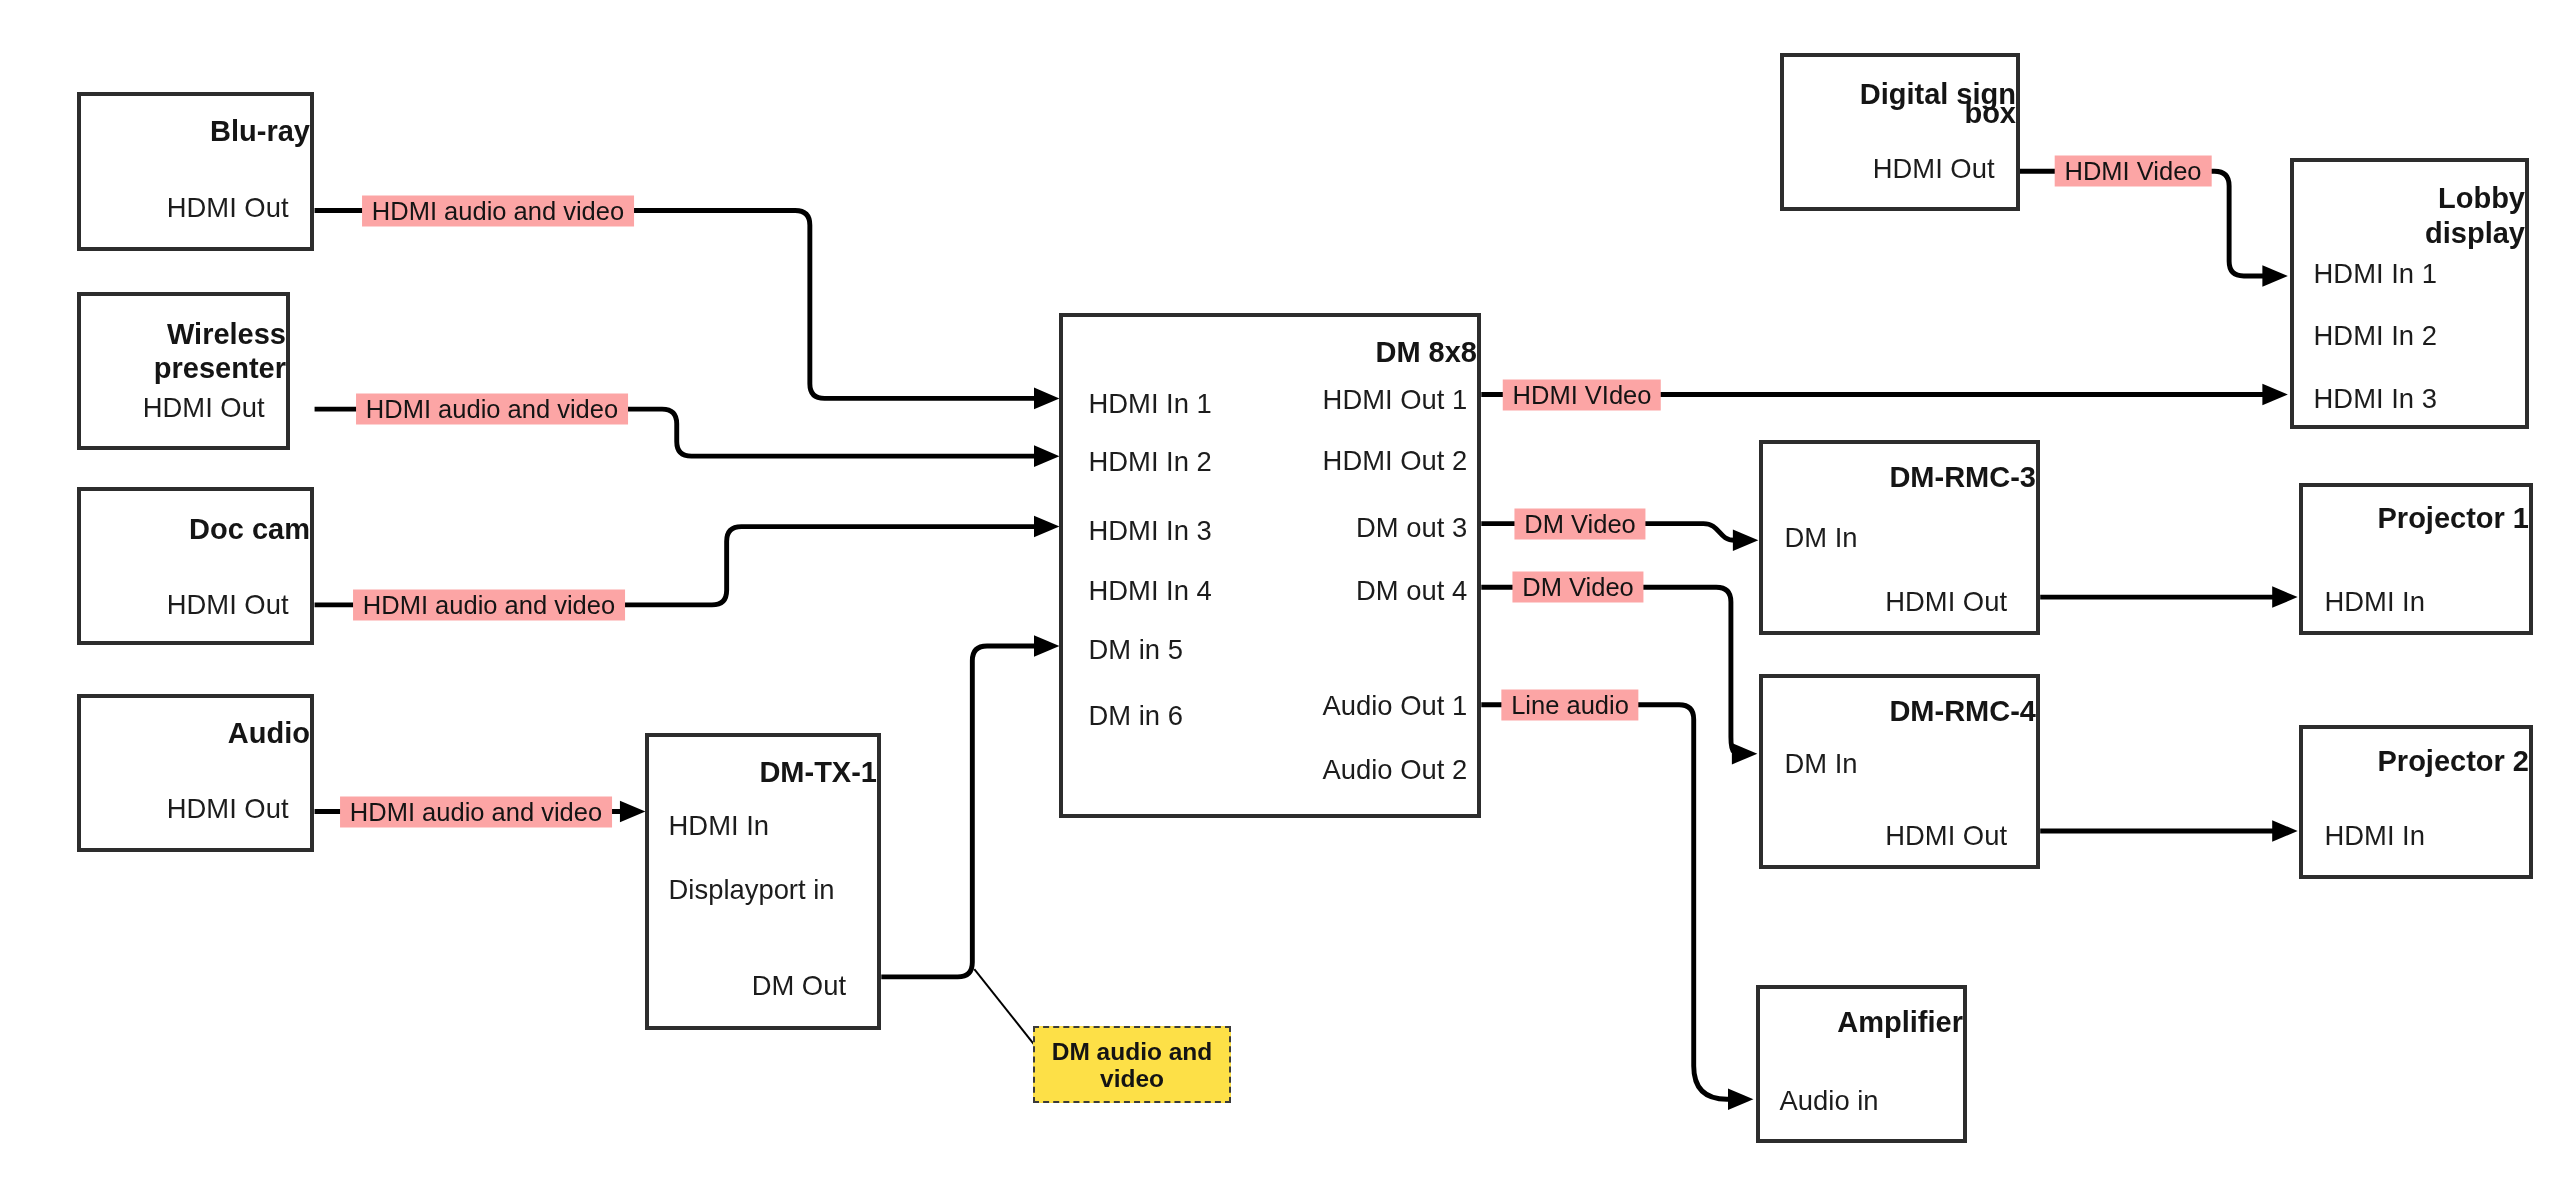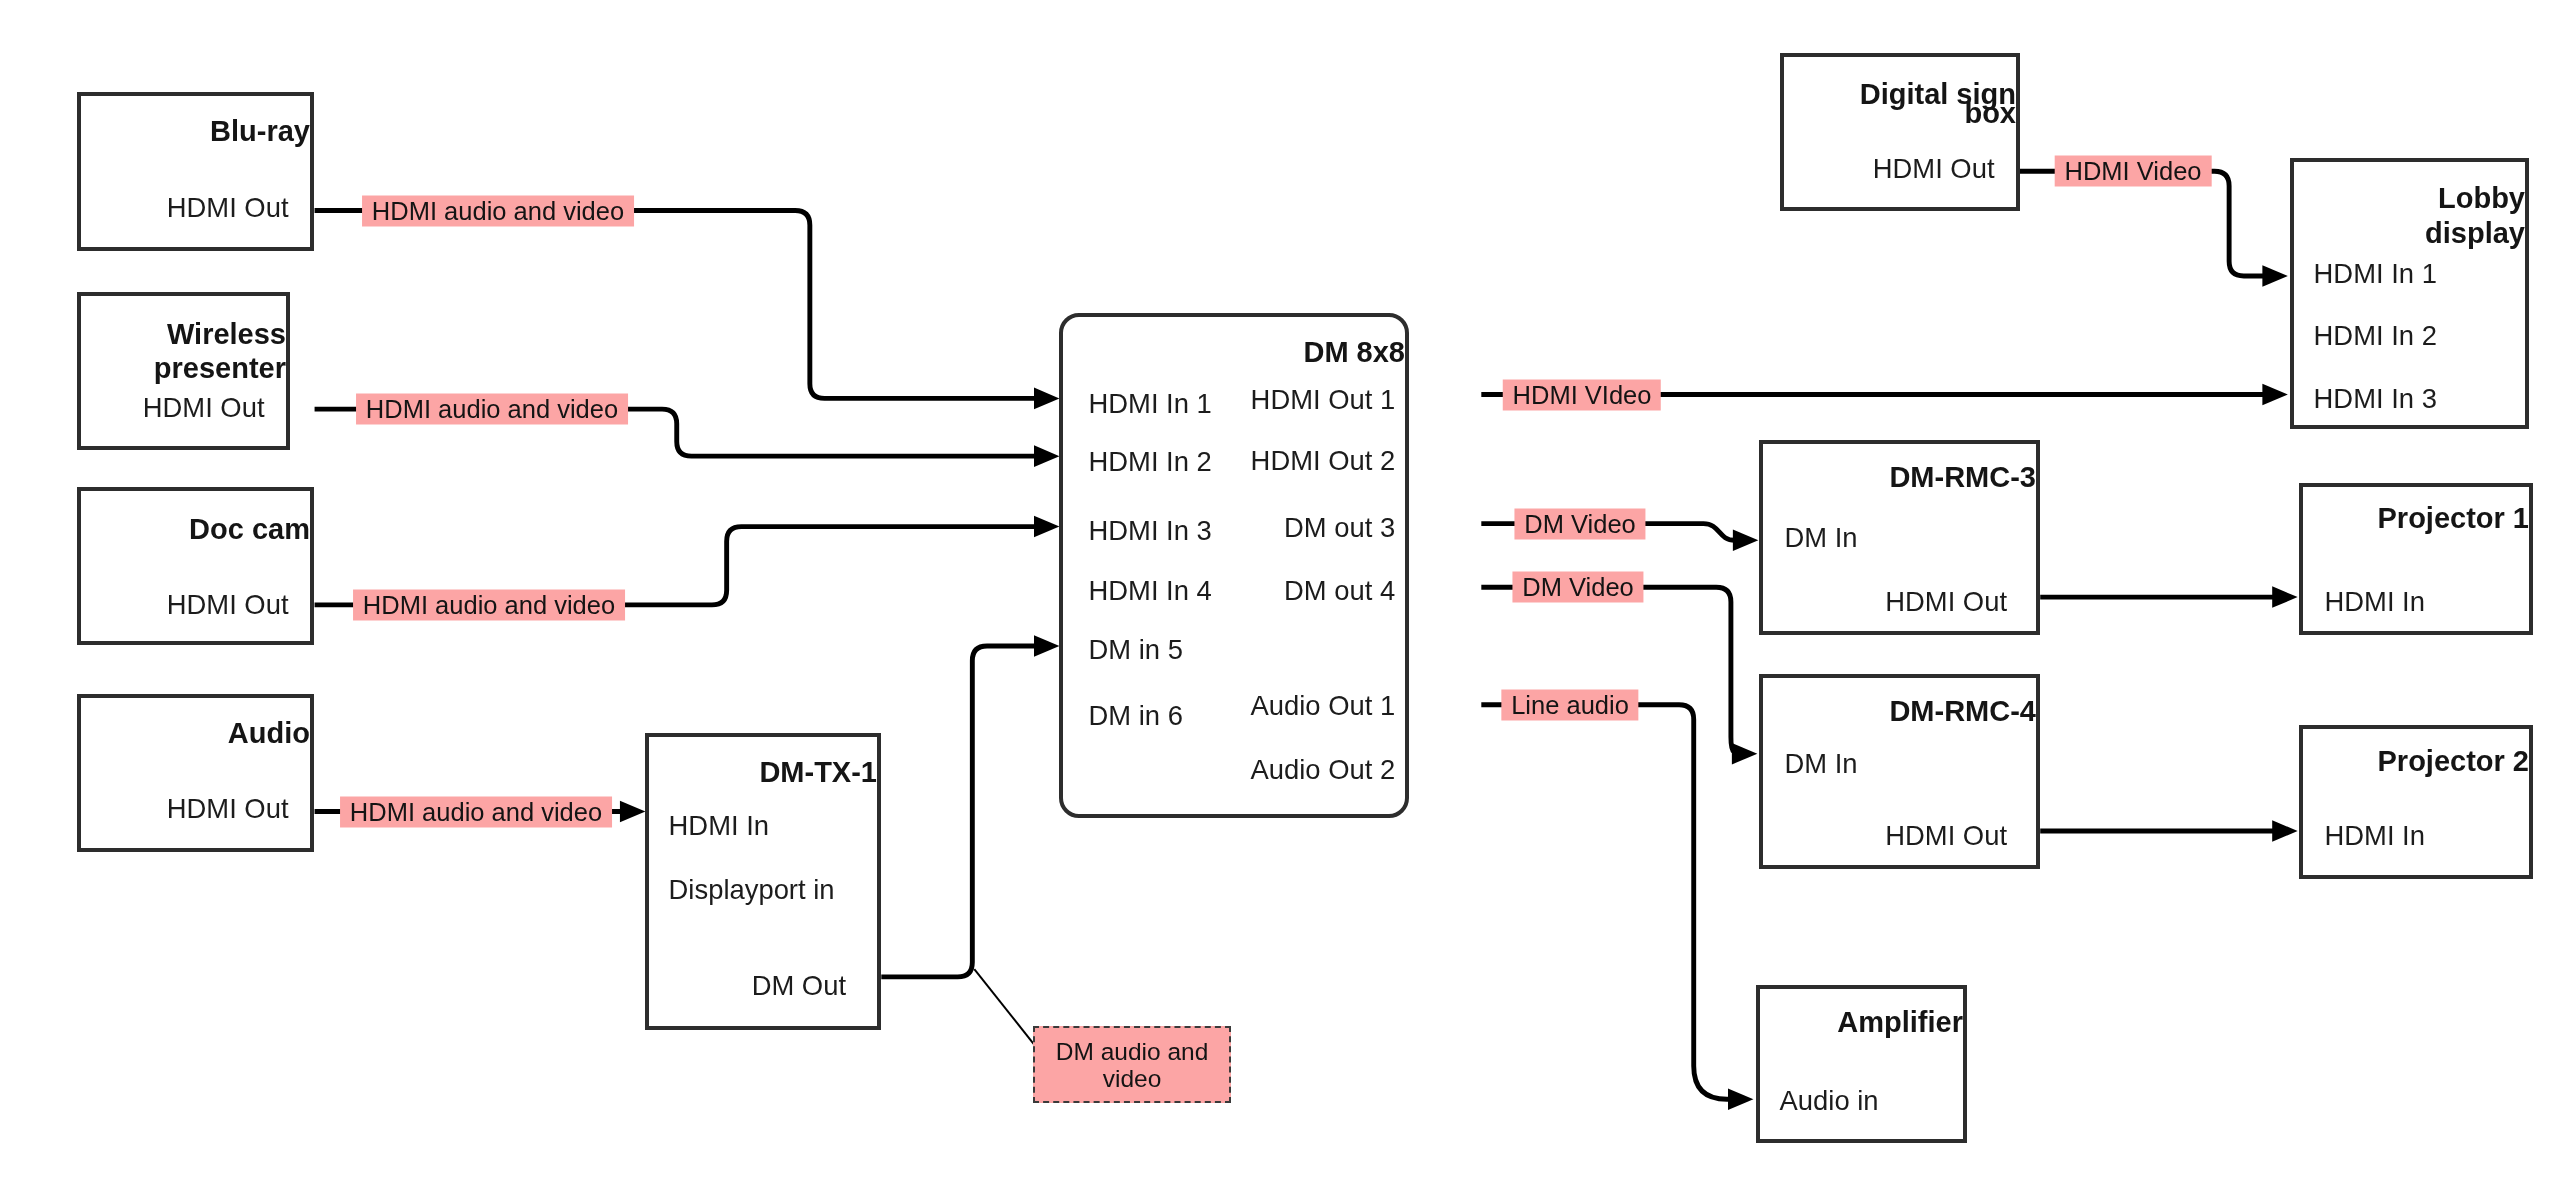--- a/index.html
+++ b/index.html
@@ -40,25 +40,26 @@
     font-size:25.5px;line-height:29px;
     padding:1px 9.8px;
     white-space:nowrap;
     color:#141414;
   }
   .annotation{
     position:absolute;
     left:1033px;top:1026px;width:198px;height:77px;
     box-sizing:border-box;
     border:2px dashed #3a3a3a;
-    background:#fca5a5;
+    background:#fde047;
     text-align:center;
     font-size:24.5px;line-height:27.4px;
     padding-top:9.8px;
     color:#141414;
+    font-weight:bold;
   }
 </style>
 </head>
 <body>
 
 <div class="canvas">
 
   <svg class="wires" viewBox="0 0 2631 1227" fill="none" stroke="#000" stroke-width="5">
 
     <path d="M 321 215 H 812 Q 827 215 827 230 V 392 Q 827 407 842 407 H 1058"></path>
@@ -124,21 +125,21 @@
     <span class="port right" style="right:21.5px;top:95px;">HDMI Out</span>
   </div>
 
   <div class="node" style="left:645px;top:733px;width:236px;height:297px;">
     <div class="title" style="top:17.6px;">DM-TX-1</div>
     <span class="port" style="left:19.6px;top:73px;">HDMI In</span>
     <span class="port" style="left:19.6px;top:137px;">Displayport in</span>
     <span class="port right" style="right:31px;top:233px;">DM Out</span>
   </div>
 
-  <div class="node" style="left:1059px;top:313px;width:350px;height:505px;border-radius:20px;">
+  <div class="node" style="left:1059px;top:313px;width:422px;height:505px;">
     <div class="title" style="top:17.6px;">DM 8x8</div>
     <span class="port" style="left:25.5px;top:71px;">HDMI In 1</span>
     <span class="port" style="left:25.5px;top:129px;">HDMI In 2</span>
     <span class="port" style="left:25.5px;top:198px;">HDMI In 3</span>
     <span class="port" style="left:25.5px;top:258px;">HDMI In 4</span>
     <span class="port" style="left:25.5px;top:317px;">DM in 5</span>
     <span class="port" style="left:25.5px;top:383px;">DM in 6</span>
     <span class="port right" style="right:9.8px;top:67px;">HDMI Out 1</span>
     <span class="port right" style="right:9.8px;top:128px;">HDMI Out 2</span>
     <span class="port right" style="right:9.8px;top:195px;">DM out 3</span>

